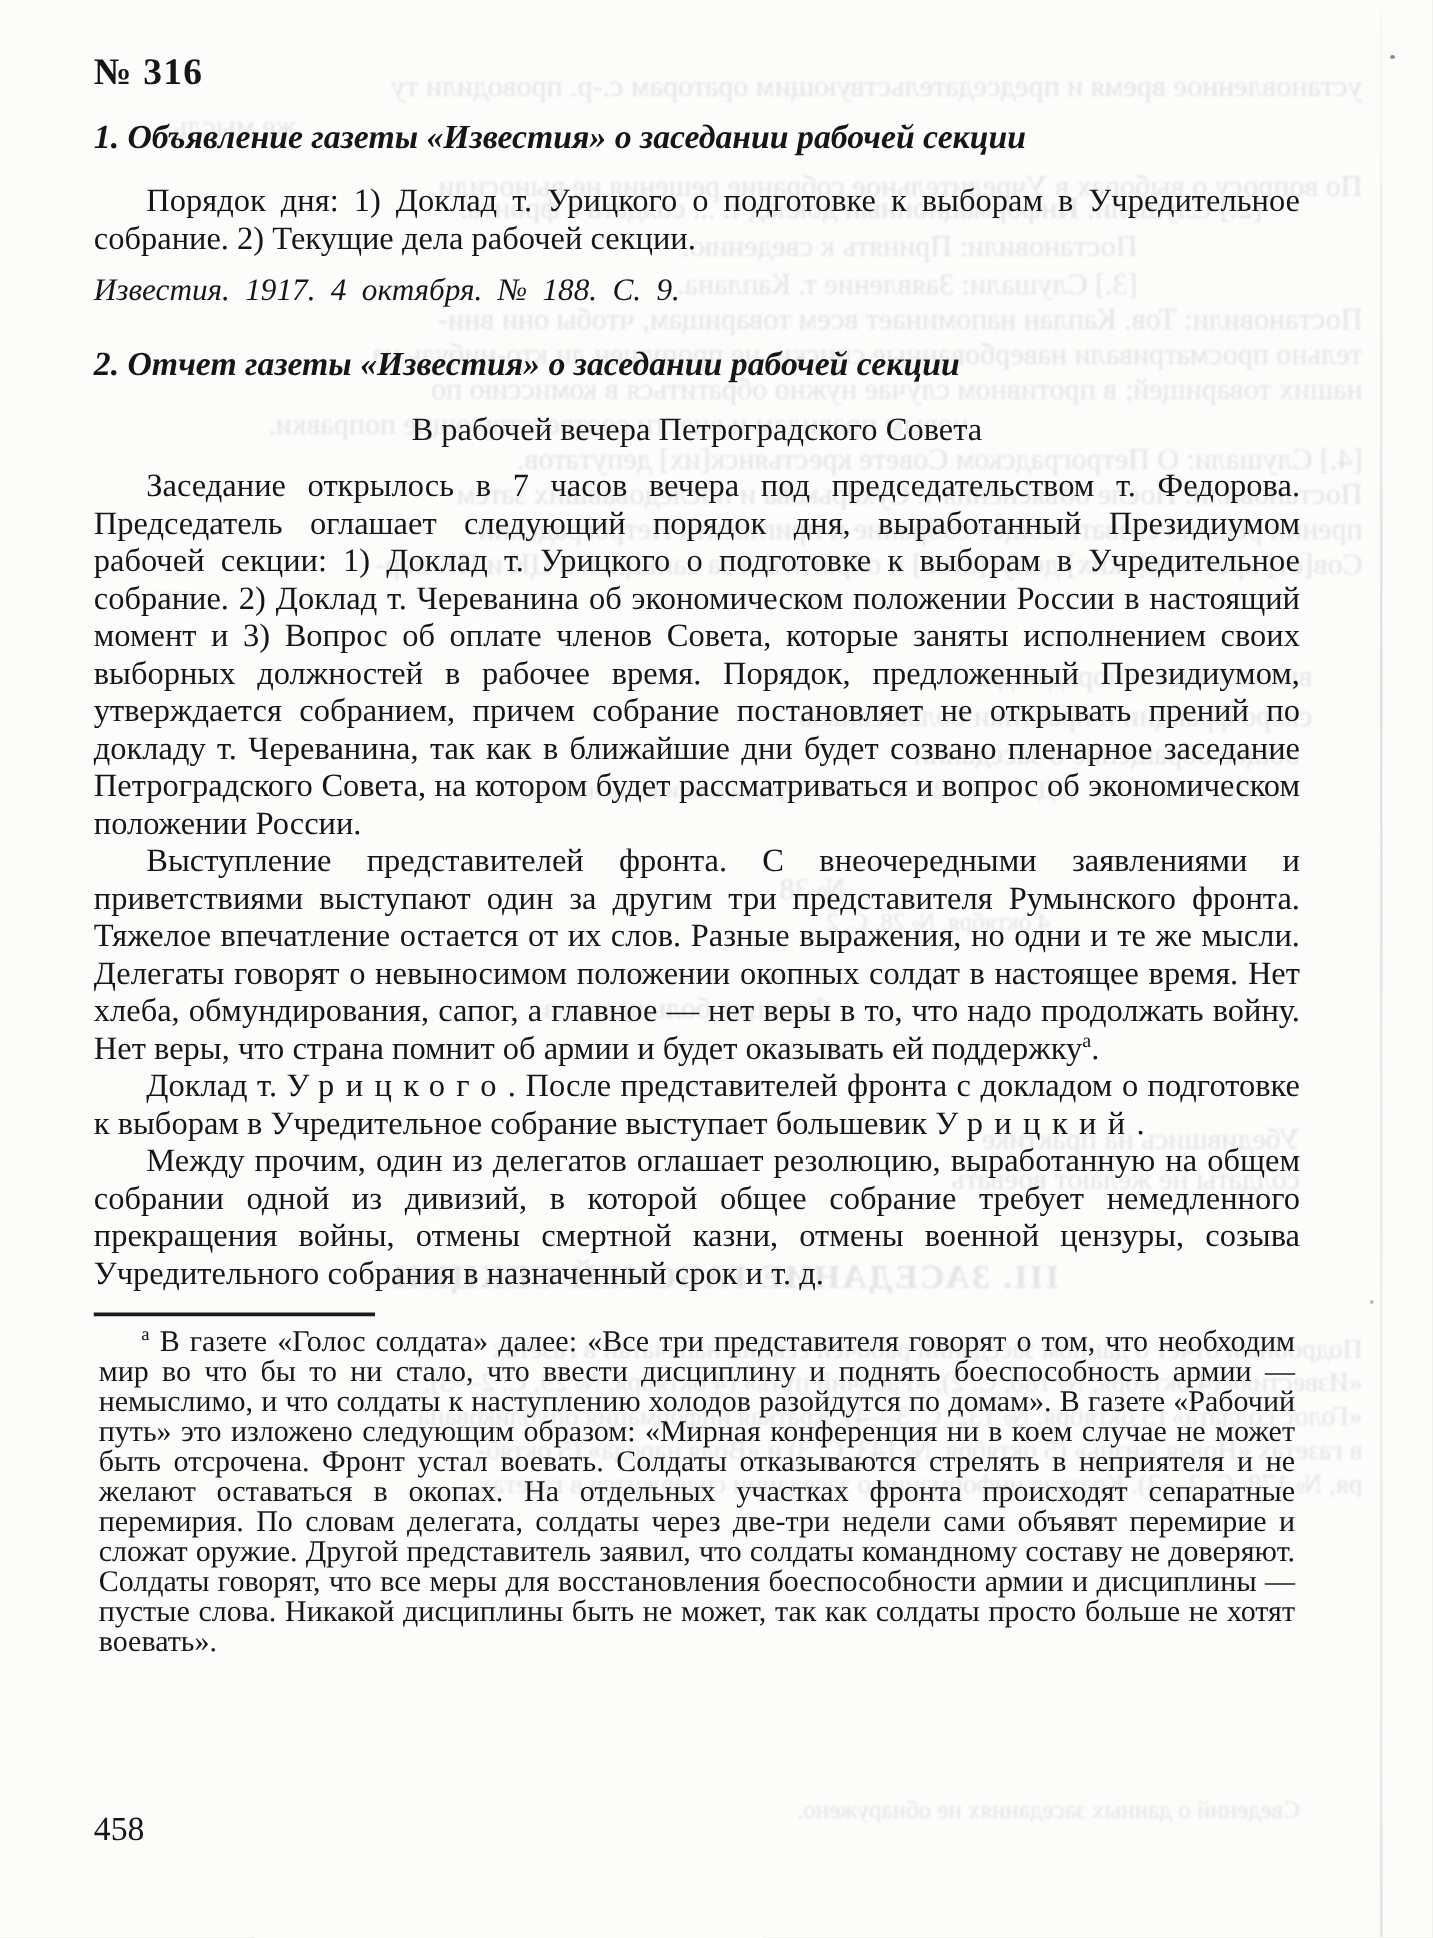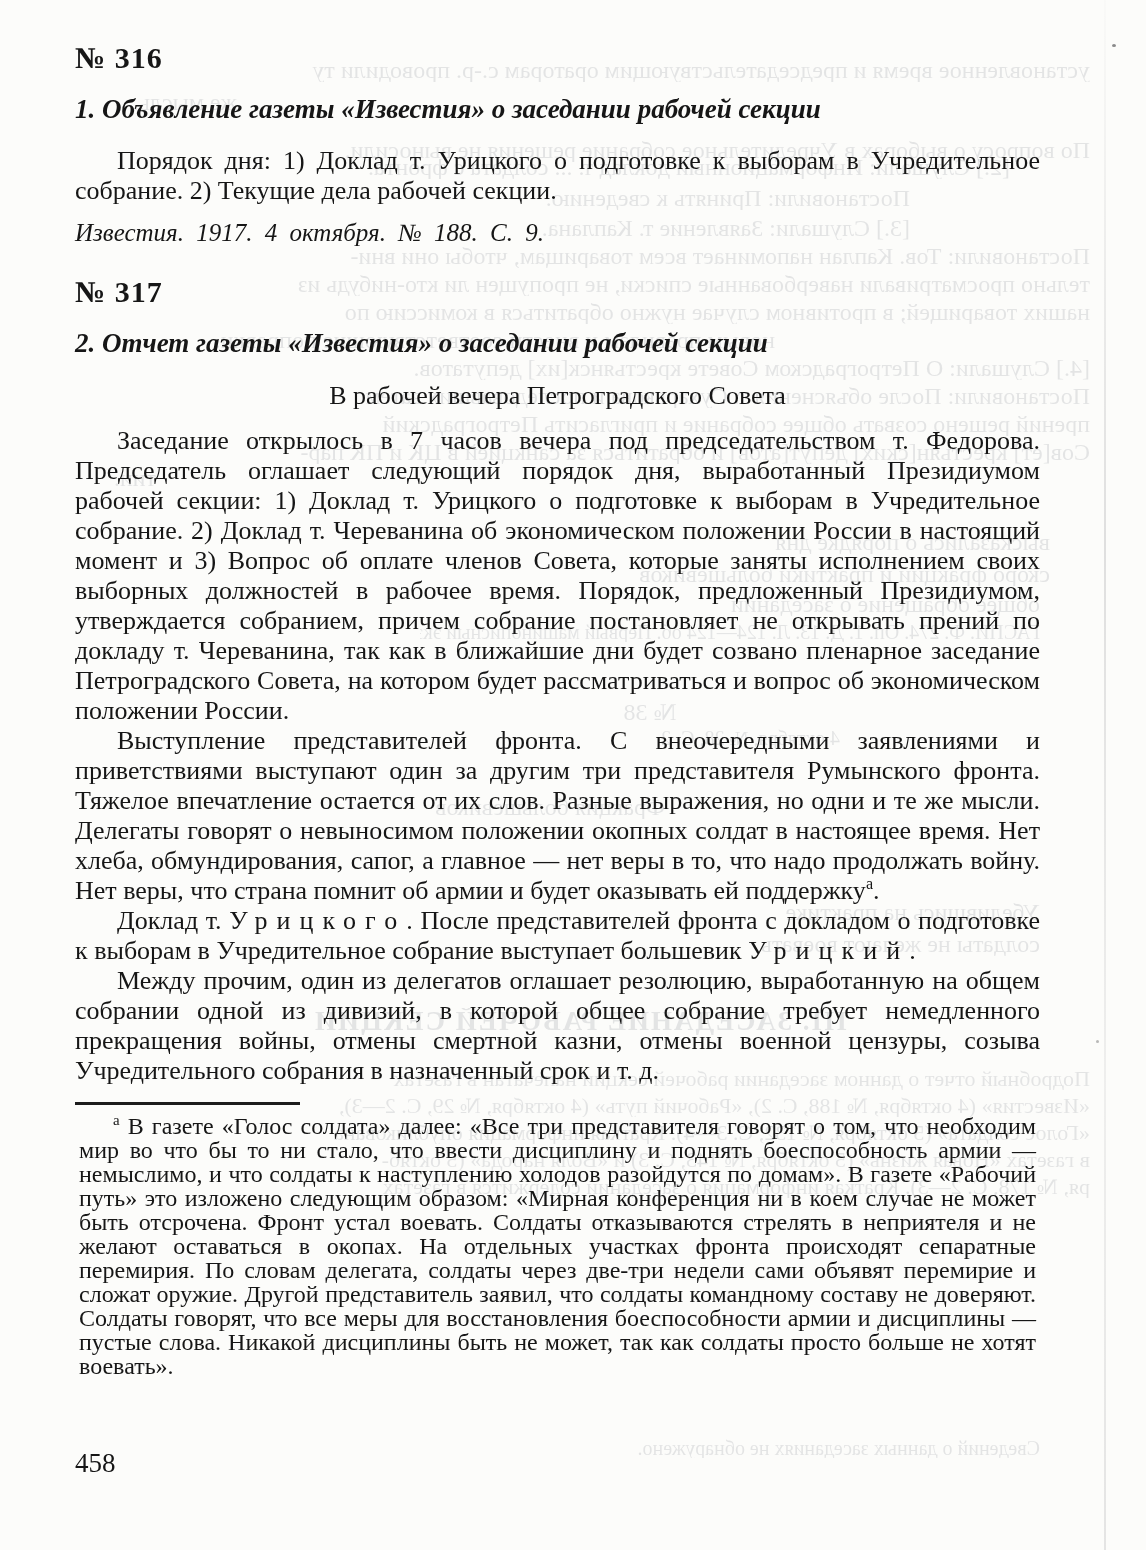--- a/index.html
+++ b/index.html
@@ -119,21 +119,20 @@
     <section class="doc-section">
       <h2 class="doc-number">№ 316</h2>
       <h3 class="doc-title">1. Объявление газеты «Известия» о заседании рабочей секции</h3>
       <div class="doc-body">
           <p class="para"><span>Порядок дня: 1) Доклад т. Урицкого о подготовке к выборам в Учредительное собрание. 2) Текущие дела рабочей секции.</span></p>
         </div>
       <p class="source-line">Известия. 1917. 4 октября. № 188. С. 9.</p>
     </section>
 
     <section class="doc-section second">
-      <h2 class="doc-number">№ 317</h2>
       <h3 class="doc-title">2. Отчет газеты «Известия» о заседании рабочей секции</h3>
       <h4 class="doc-subtitle">В рабочей вечера Петроградского Совета</h4>
       <div class="doc-body">
           <p class="para"><span>Заседание открылось в 7 часов вечера под председательством т. Федорова. Председатель оглашает следующий порядок дня, выработанный Президиумом рабочей секции: 1) Доклад т. Урицкого о подготовке к выборам в Учредительное собрание. 2) Доклад т. Череванина об экономическом положении России в настоящий момент и 3) Вопрос об оплате членов Совета, которые заняты исполнением своих выборных должностей в рабочее время. Порядок, предложенный Президиумом, утверждается собранием, причем собрание постановляет не открывать прений по докладу т. Череванина, так как в ближайшие дни будет созвано пленарное заседание Петроградского Совета, на котором будет рассматриваться и вопрос об экономическом положении России.</span></p>
           <p class="para"><span>Выступление представителей фронта. С внеочередными заявлениями и приветствиями выступают один за другим три представителя Румынского фронта. Тяжелое впечатление остается от их слов. Разные выражения, но одни и те же мысли. Делегаты говорят о невыносимом положении окопных солдат в настоящее время. Нет хлеба, обмундирования, сапог, а главное — нет веры в то, что надо продолжать войну. Нет веры, что страна помнит об армии и будет оказывать ей поддержку</span><sup>а</sup><span>.</span></p>
           <p class="para"><span>Доклад т. </span><span class="sp">Урицкого</span><span>. После представителей фронта с докладом о подготовке к выборам в Учредительное собрание выступает большевик </span><span class="sp">Урицкий</span><span>.</span></p>
           <p class="para"><span>Между прочим, один из делегатов оглашает резолюцию, выработанную на общем собрании одной из дивизий, в которой общее собрание требует немедленного прекращения войны, отмены смертной казни, отмены военной цензуры, созыва Учредительного собрания в назначенный срок и т. д.</span></p>
         </div>
     </section>
 

